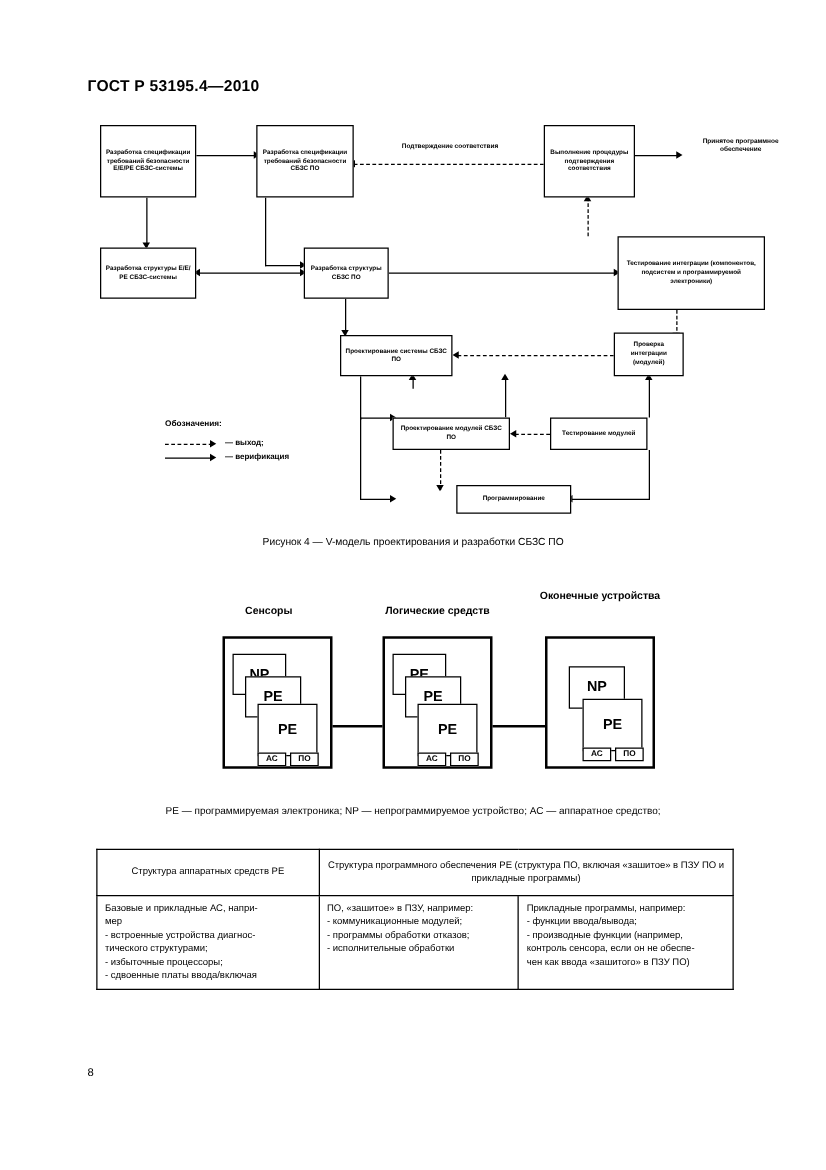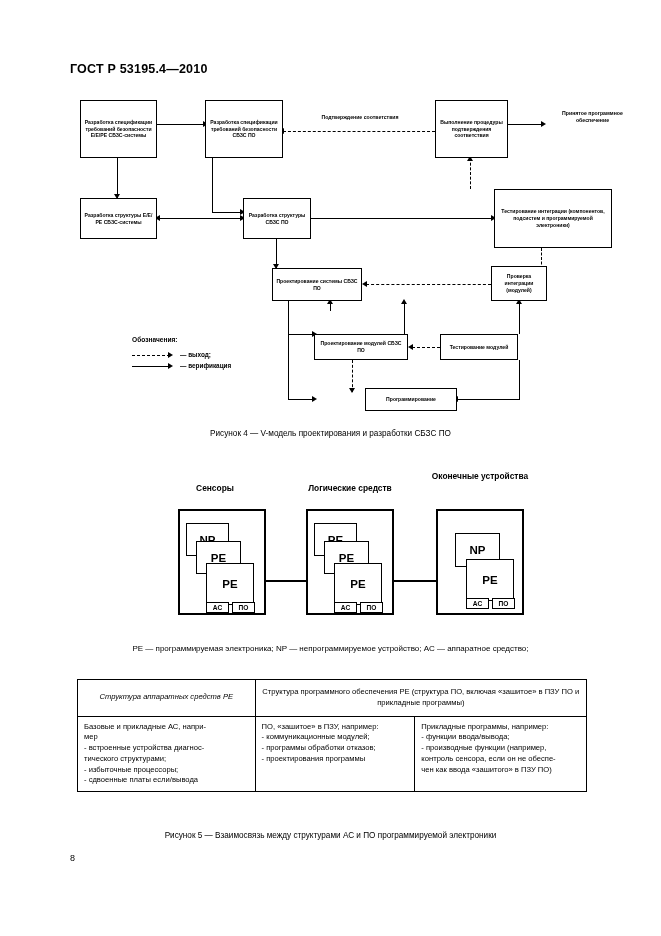--- a/index.html
+++ b/index.html
@@ -339,52 +339,51 @@
     </div>
 
     <div class="fig5-legend" style="top:643px;">
       <div>РЕ — программируемая электроника; NP — непрограммируемое устройство; АС — аппаратное средство;</div>
     </div>
   </div>
 
   <table class="tbl">
     <tbody>
       <tr>
-        <td class="ctr" style="width:178px;font-style:italic;">Структура аппаратных средств РЕ</td>
+        <td class="ctr" style="width:178px;">Структура аппаратных средств РЕ</td>
         <td class="ctr" colspan="2">Структура программного обеспечения РЕ (структура ПО, включая «зашитое» в ПЗУ ПО и прикладные программы)</td>
       </tr>
       <tr>
         <td style="width:178px;">
           <span class="cell-lines">
             <i>Базовые и прикладные АС, напри-</i>
             <i>мер</i>
             <i>- встроенные   устройства   диагнос-</i>
             <i>тического структурами;</i>
             <i>- избыточные процессоры;</i>
-            <i>- сдвоенные платы если/вывода</i>
+            <i>- сдвоенные платы ввода/включая</i>
           </span>
         </td>
         <td style="width:160px;">
           <span class="cell-lines">
             <i>ПО, «зашитое» в ПЗУ, например:</i>
             <i>- коммуникационные модулей;</i>
             <i>- программы обработки отказов;</i>
-            <i>- проектирования программы</i>
+            <i>- исполнительные обработки</i>
           </span>
         </td>
         <td style="width:172px;">
           <span class="cell-lines">
             <i>Прикладные программы, например:</i>
             <i>- функции ввода/вывода;</i>
             <i>- производные   функции   (например,</i>
             <i>контроль сенсора, если он не обеспе-</i>
             <i>чен как ввода «зашитого» в ПЗУ ПО)</i>
           </span>
         </td>
       </tr>
     </tbody>
   </table>
 
-  <div class="caption" style="top:831px;">Рисунок 5 — Взаимосвязь между структурами АС и ПО программируемой электроники</div>
 
   <div class="pagenum">8</div>
 
 </div>
 
 </body></html>

